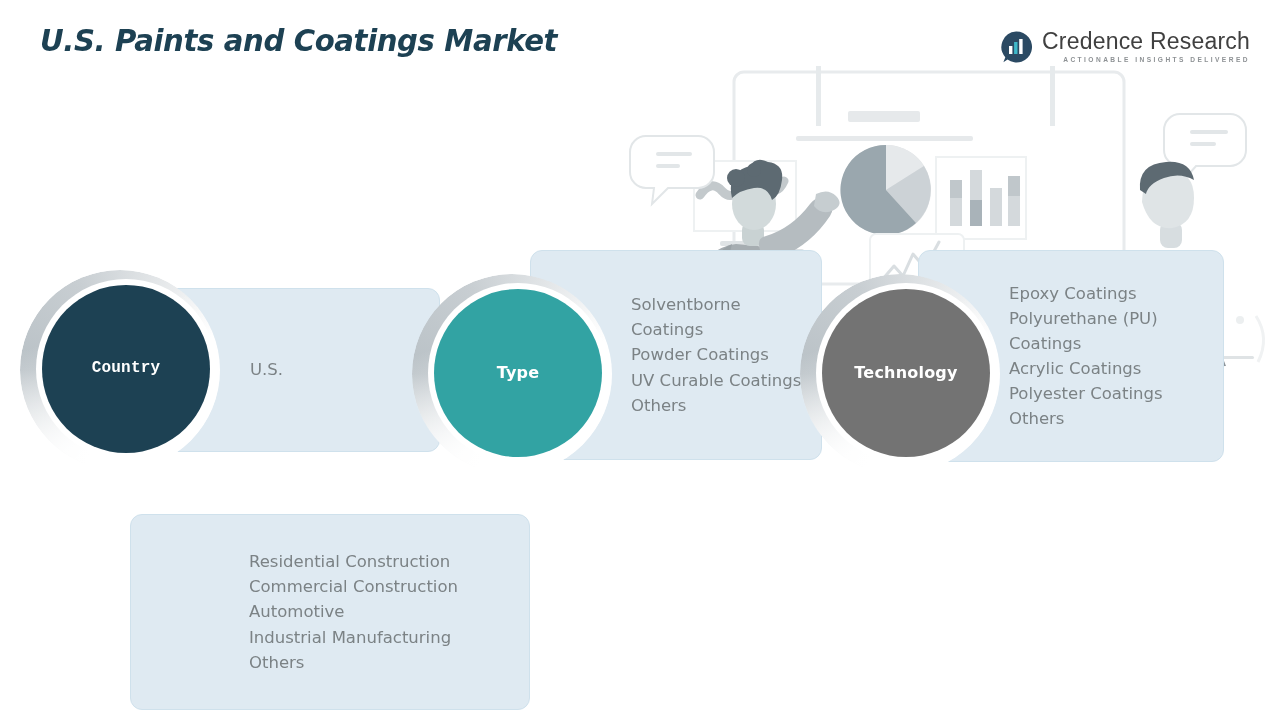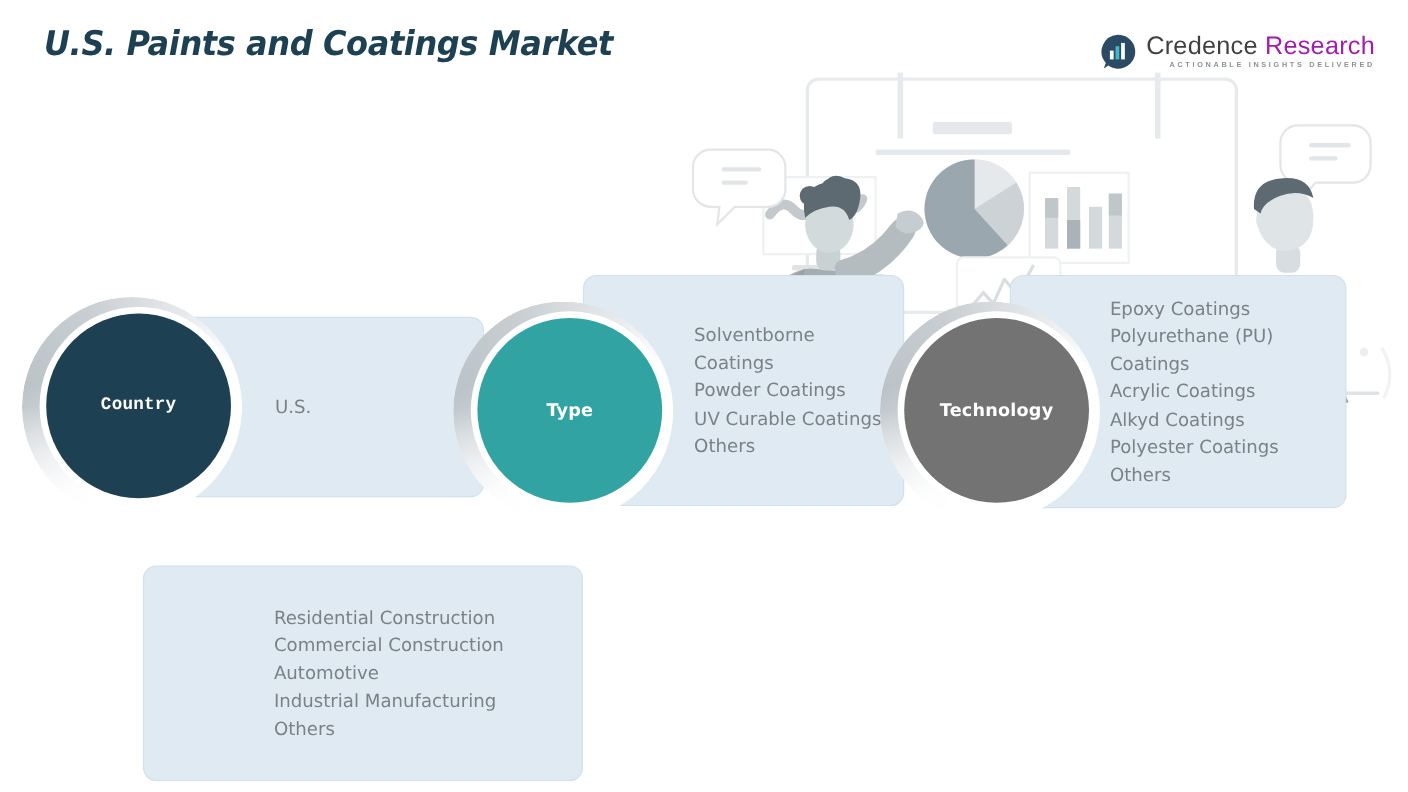--- a/index.html
+++ b/index.html
@@ -24,21 +24,21 @@
     white-space: nowrap;
     transform: scaleX(0.94); transform-origin: left center;
   }
 
   
   .logo { position: absolute; right: 30px; top: 26px; height: 42px; display: flex; align-items: center; gap: 9px; }
   .logo-mark { width: 34px; height: 34px; position: relative; flex: 0 0 auto; }
   .logo-text { display: flex; flex-direction: column; justify-content: center; line-height: 1; }
   .logo-wordmark { font-size: 23px; letter-spacing: 0.2px; white-space: nowrap; }
   .logo-word-1 { color: #404040; }
-  .logo-word-2 { color: #a21caf; }
+  .logo-word-2 { color: #404040; }
   .logo-tagline {
     font-size: 6.6px; color: #8d9194; letter-spacing: 2.45px;
     margin-top: 4px; white-space: nowrap; text-align: right;
     text-transform: uppercase; font-weight: bold;
   }
 
   
   .illustration { position: absolute; left: 620px; top: 58px; width: 660px; height: 310px; }
 
   
@@ -212,21 +212,20 @@
       </div>
     </div>
   </div>
 
   <div class="row" style="left:790px; top:250px; width:440px; height:212px;">
     <div class="panel" style="left:128px; top:0px; width:306px; height:212px;">
       <div class="panel-list" style="left:90px; right:8px;">
         <div class="item">Epoxy Coatings</div>
         <div class="item">Polyurethane (PU) Coatings</div>
         <div class="item">Acrylic Coatings</div>
-        <div class="item">Alkyd Coatings</div>
         <div class="item">Polyester Coatings</div>
         <div class="item">Others</div>
       </div>
     </div>
     <div class="circle-wrap lift2" style="left:10px; top:24px;">
       <div class="ring"></div>
       <div class="ring-fade"></div>
       <div class="disc" style="background:#737373;">
         <span>Technology</span>
       </div>

